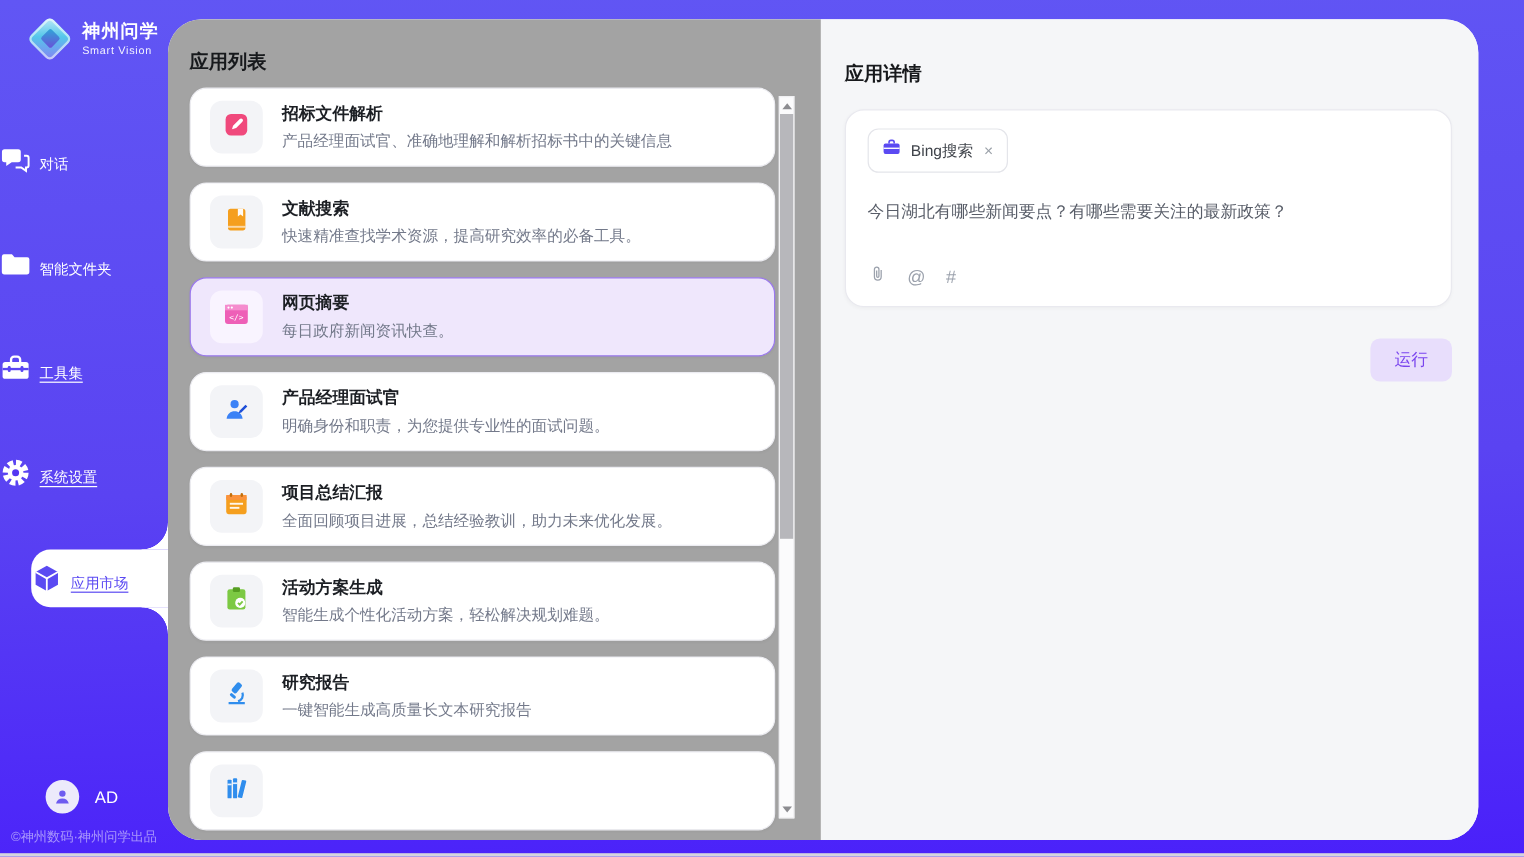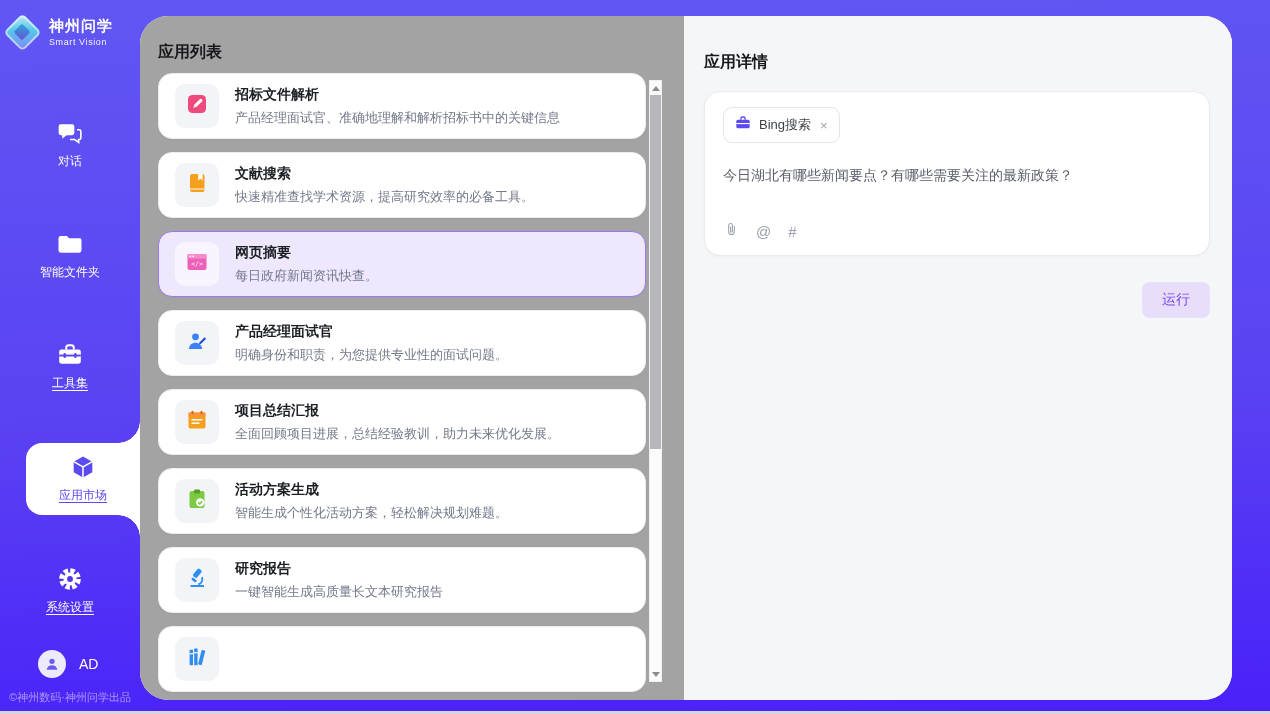--- a/index.html
+++ b/index.html
@@ -6,32 +6,32 @@
   html,body { width:1270px; height:714px; overflow:hidden; }
   body {
     font-family:"Liberation Sans","DejaVu Sans",sans-serif;
     background:linear-gradient(178deg,#6156f4 0%,#5a43f2 55%,#4a20fa 100%);
     position:relative;
   }
   .bottom-edge { position:absolute; left:0; bottom:0; width:100%; height:3px; background:#d5d5de; }
 
   
   .sidebar { position:absolute; left:0; top:0; width:140px; height:714px; color:#fff; }
-  .logo-row { display:flex; align-items:center; gap:9px; padding:14px 0 0 4px; }
+  .logo-row { display:flex; align-items:center; gap:9px; padding:14px 0 0 16px;justify-content:center; }
   .logo-diamond { position:relative; width:36px; height:36px; flex:none; }
   .d-outer { width:27px; height:27px; margin:4.5px; transform:rotate(45deg); border-radius:5px;
     background:linear-gradient(135deg,#c8ecf8 0%,#54c7ea 45%,#8a7df5 100%);
     box-shadow:inset 0 0 0 2px rgba(255,255,255,.55); }
   .d-inner { position:absolute; inset:12px; transform:rotate(45deg); border-radius:2px;
     background:linear-gradient(135deg,#2ea8d8,#6a4fd8); }
   .brand-name { font-size:15px; font-weight:700; letter-spacing:1px; }
   .brand-sub { font-size:9px; opacity:.92; letter-spacing:.6px; margin-top:1px; }
 
   .nav { margin-top:60px; display:flex; flex-direction:column; }
-  .nav-item { width:140px; display:flex; flex-direction:column; align-items:center; gap:7px;
+  .nav-item { width:140px; display:flex; flex-direction:row; align-items:flex-end; gap:7px;
     padding:10px 0; margin-bottom:41px; cursor:pointer; }
   .nav-item .nav-label { font-size:12px; color:#fff; }
   .nav-item .nav-label.underlined { text-decoration:underline; text-underline-offset:3px; }
   .nav-icon { width:26px; height:26px; display:flex; align-items:center; justify-content:center; }
 
   .nav-item.active { width:114px; align-self:flex-end; background:#fff; border-radius:16px 0 0 16px;
     position:relative; padding:11px 0; }
   .nav-item.active .nav-label { color:#5b4af2; }
   .nav-item.active::before { content:""; position:absolute; top:-22px; right:0; width:22px; height:22px;
     background:radial-gradient(circle at 0 0, rgba(0,0,0,0) 21.5px, #fff 22px); }
@@ -130,39 +130,39 @@
             <rect x="2" y="7" width="20" height="13" rx="2" fill="#fff"></rect>
             <path fill="none" stroke="#fff" stroke-width="1.8" d="M8.5 7V5.3A2.3 2.3 0 0 1 10.8 3h2.4a2.3 2.3 0 0 1 2.3 2.3V7"></path>
             <rect x="2" y="11.6" width="20" height="1.8" fill="#5b46f3"></rect>
             <rect x="6" y="10.2" width="2.2" height="4.6" rx="1" fill="#5b46f3"></rect>
             <rect x="15.8" y="10.2" width="2.2" height="4.6" rx="1" fill="#5b46f3"></rect>
           </svg>
       </span>
       <span class="nav-label underlined">工具集</span>
     </div>
 
-    <div class="nav-item active">
-      <span class="nav-icon">
-        <svg width="26" height="26" viewBox="0 0 24 24">
-            <path fill="#5b4af2" d="M12 2.3l8.6 4.8v9.8L12 21.7l-8.6-4.8V7.1z"></path>
-            <path fill="none" stroke="#fff" stroke-width="1.4" d="M3.4 7.1L12 12l8.6-4.9M12 12v9.7"></path>
-          </svg>
-      </span>
-      <span class="nav-label underlined">应用市场</span>
-    </div>
-
     <div class="nav-item">
       <span class="nav-icon">
         <svg width="26" height="26" viewBox="0 0 24 24">
             <circle cx="12" cy="12" r="7.5" fill="none" stroke="#fff" stroke-width="5" stroke-dasharray="3.9 2.0"></circle>
             <circle cx="12" cy="12" r="6" fill="#fff"></circle>
             <circle cx="12" cy="12" r="2.7" fill="#5436f2"></circle>
           </svg>
       </span>
       <span class="nav-label underlined">系统设置</span>
+    </div>
+
+    <div class="nav-item active">
+      <span class="nav-icon">
+        <svg width="26" height="26" viewBox="0 0 24 24">
+            <path fill="#5b4af2" d="M12 2.3l8.6 4.8v9.8L12 21.7l-8.6-4.8V7.1z"></path>
+            <path fill="none" stroke="#fff" stroke-width="1.4" d="M3.4 7.1L12 12l8.6-4.9M12 12v9.7"></path>
+          </svg>
+      </span>
+      <span class="nav-label underlined">应用市场</span>
     </div>
   </div>
 
   <div class="user-row">
     <span class="avatar">
       <svg width="16" height="16" viewBox="0 0 24 24">
           <circle cx="12" cy="8" r="4" fill="#6d5bf0"></circle>
           <path d="M4 20.5c.8-4.4 3.9-6.5 8-6.5s7.2 2.1 8 6.5z" fill="#6d5bf0"></path>
         </svg>
     </span>

